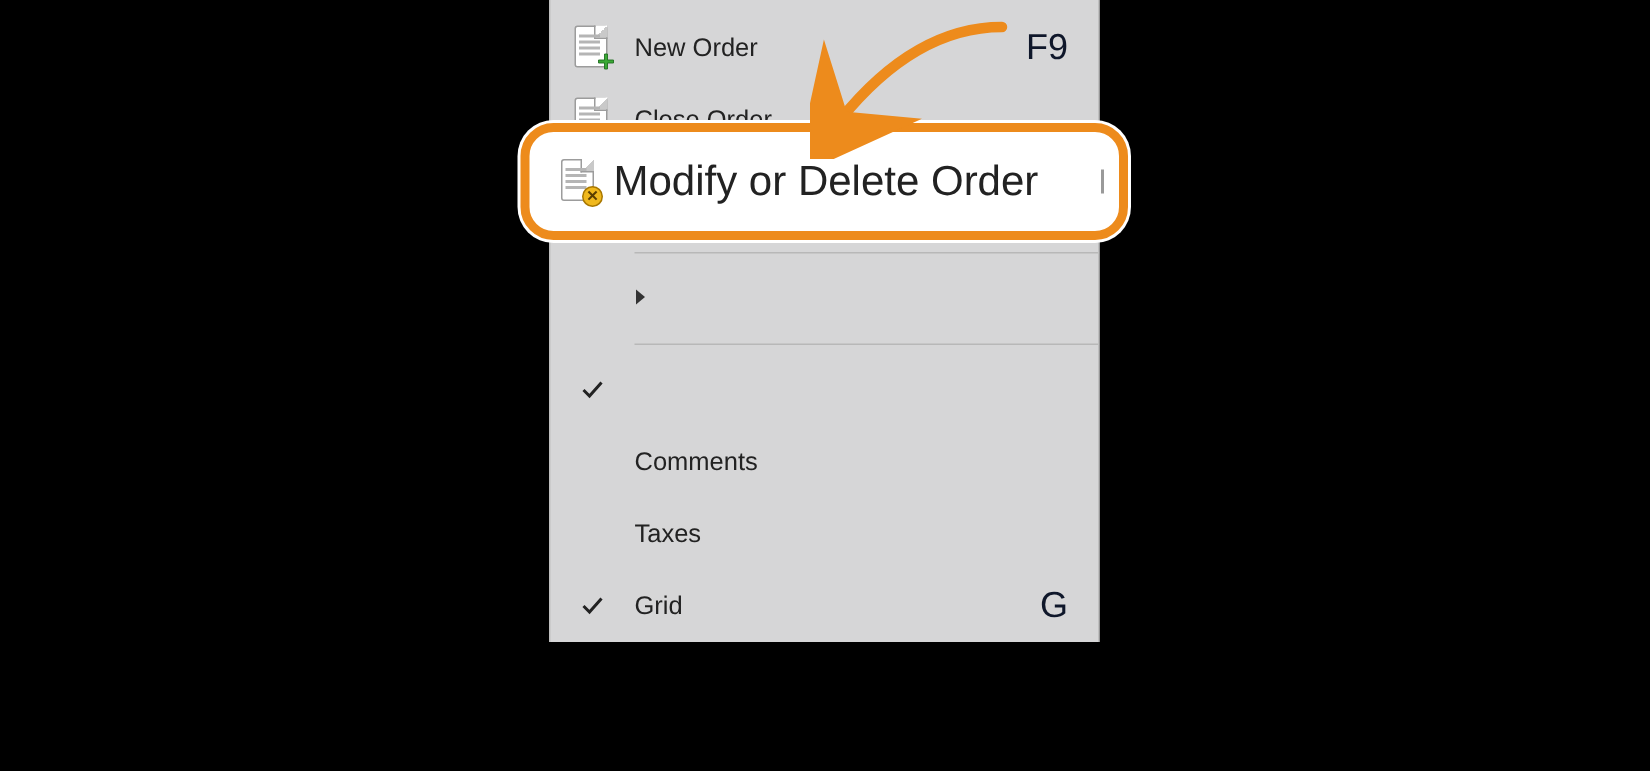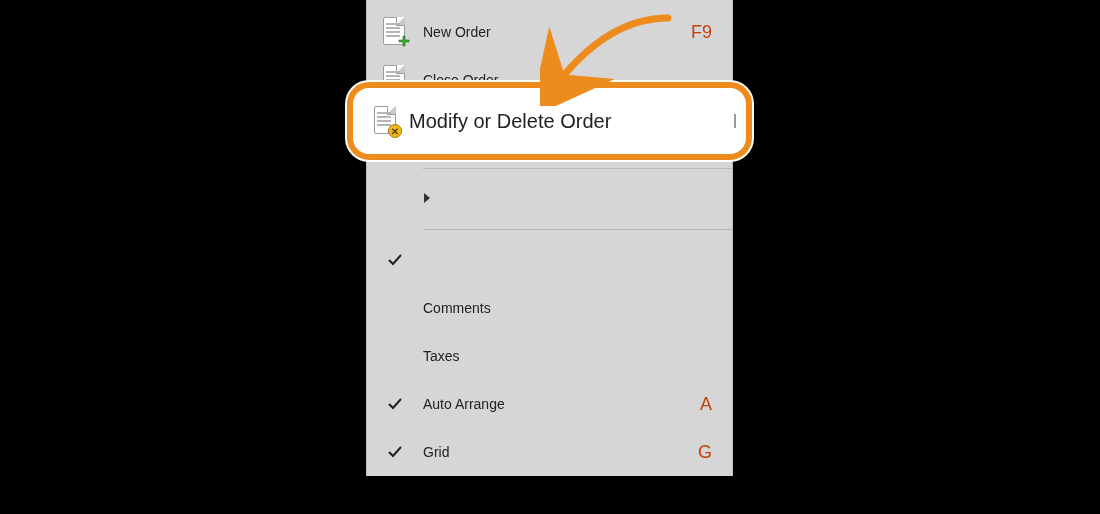--- a/index.html
+++ b/index.html
@@ -39,26 +39,26 @@
       width: 56px;
       display: flex;
       align-items: center;
       justify-content: center;
       height: 100%;
       color: #222;
       font-size: 18px;
     }
     .label-col {
       flex: 1;
-      font-size: 14px;
+      font-size: 17px;
       color: #222;
     }
     .shortcut-col {
-      font-size: 18px;
-      color: #c2410c;
+      font-size: 24px;
+      color: #0f172a;
       text-align: right;
     }
     .arrow-col {
       color: #444;
       font-size: 14px;
     }
     .separator {
       height: 1px;
       background: #b8b8b8;
       margin: 6px 0 6px 56px;
@@ -207,29 +207,20 @@
   <div class="menu-row">
     <div class="check-col"></div>
     <div class="label-col">Comments</div>
   </div>
 
   <div class="menu-row">
     <div class="check-col"></div>
     <div class="label-col">Taxes</div>
   </div>
 
-  <div class="menu-row">
-    <div class="check-col">
-      <svg width="16" height="16" viewBox="0 0 16 16">
-          <path d="M2 8 L6 12 L14 3" fill="none" stroke="#222" stroke-width="2"></path>
-        </svg>
-    </div>
-    <div class="label-col">Auto Arrange</div>
-    <div class="shortcut-col">A</div>
-  </div>
 
   <div class="menu-row">
     <div class="check-col">
       <svg width="16" height="16" viewBox="0 0 16 16">
           <path d="M2 8 L6 12 L14 3" fill="none" stroke="#222" stroke-width="2"></path>
         </svg>
     </div>
     <div class="label-col">Grid</div>
     <div class="shortcut-col">G</div>
   </div>
@@ -238,21 +229,21 @@
 
 <div class="highlight-callout">
   <div class="highlight-inner">
     <div class="icon-col" style="width:46px;">
       <span class="doc-icon">
         <span class="doc-page"></span>
         <span class="doc-lines"></span>
         <span class="badge badge-yellow">✕</span>
       </span>
     </div>
-    <div class="label-col" style="font-size:20px;">Modify or Delete Order</div>
+    <div class="label-col" style="font-size:28px;">Modify or Delete Order</div>
     <span class="highlight-right-tick"></span>
   </div>
 </div>
 
 <svg class="annotation-arrow" viewBox="0 0 140 96">
   <defs>
     <marker id="arrh" markerWidth="14" markerHeight="14" refX="5" refY="6" orient="auto">
       <path d="M0 0 L12 6 L0 12 L4 6 Z" fill="#ed8b1c"></path>
     </marker>
   </defs>

